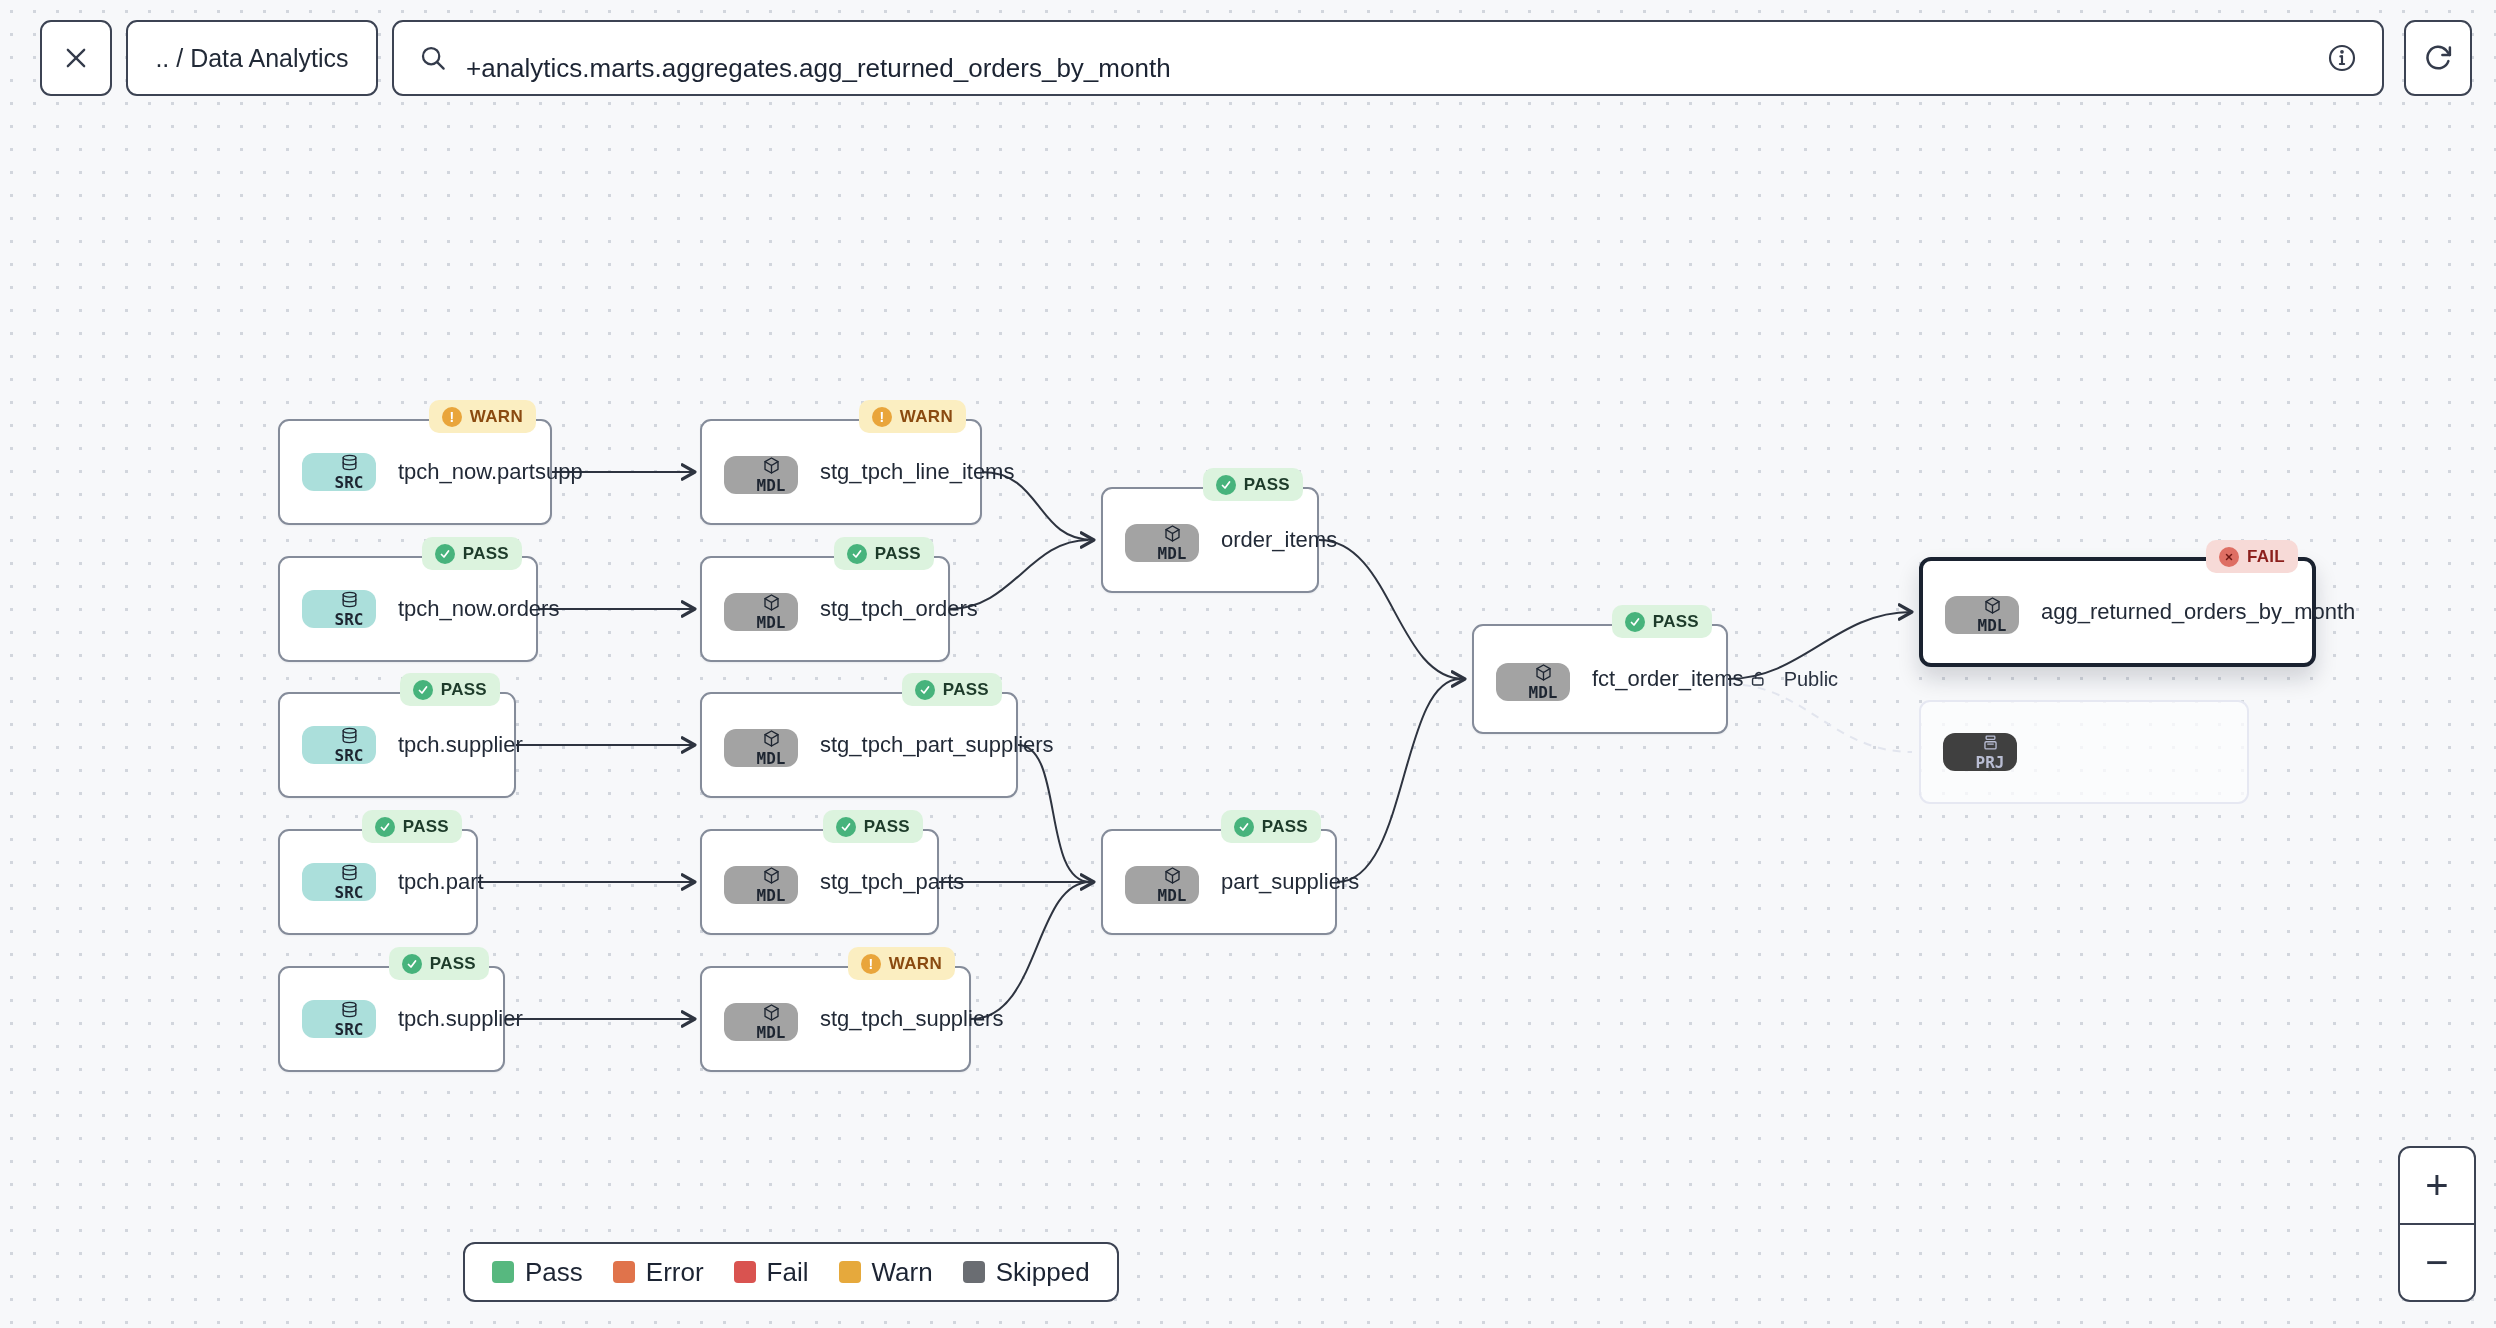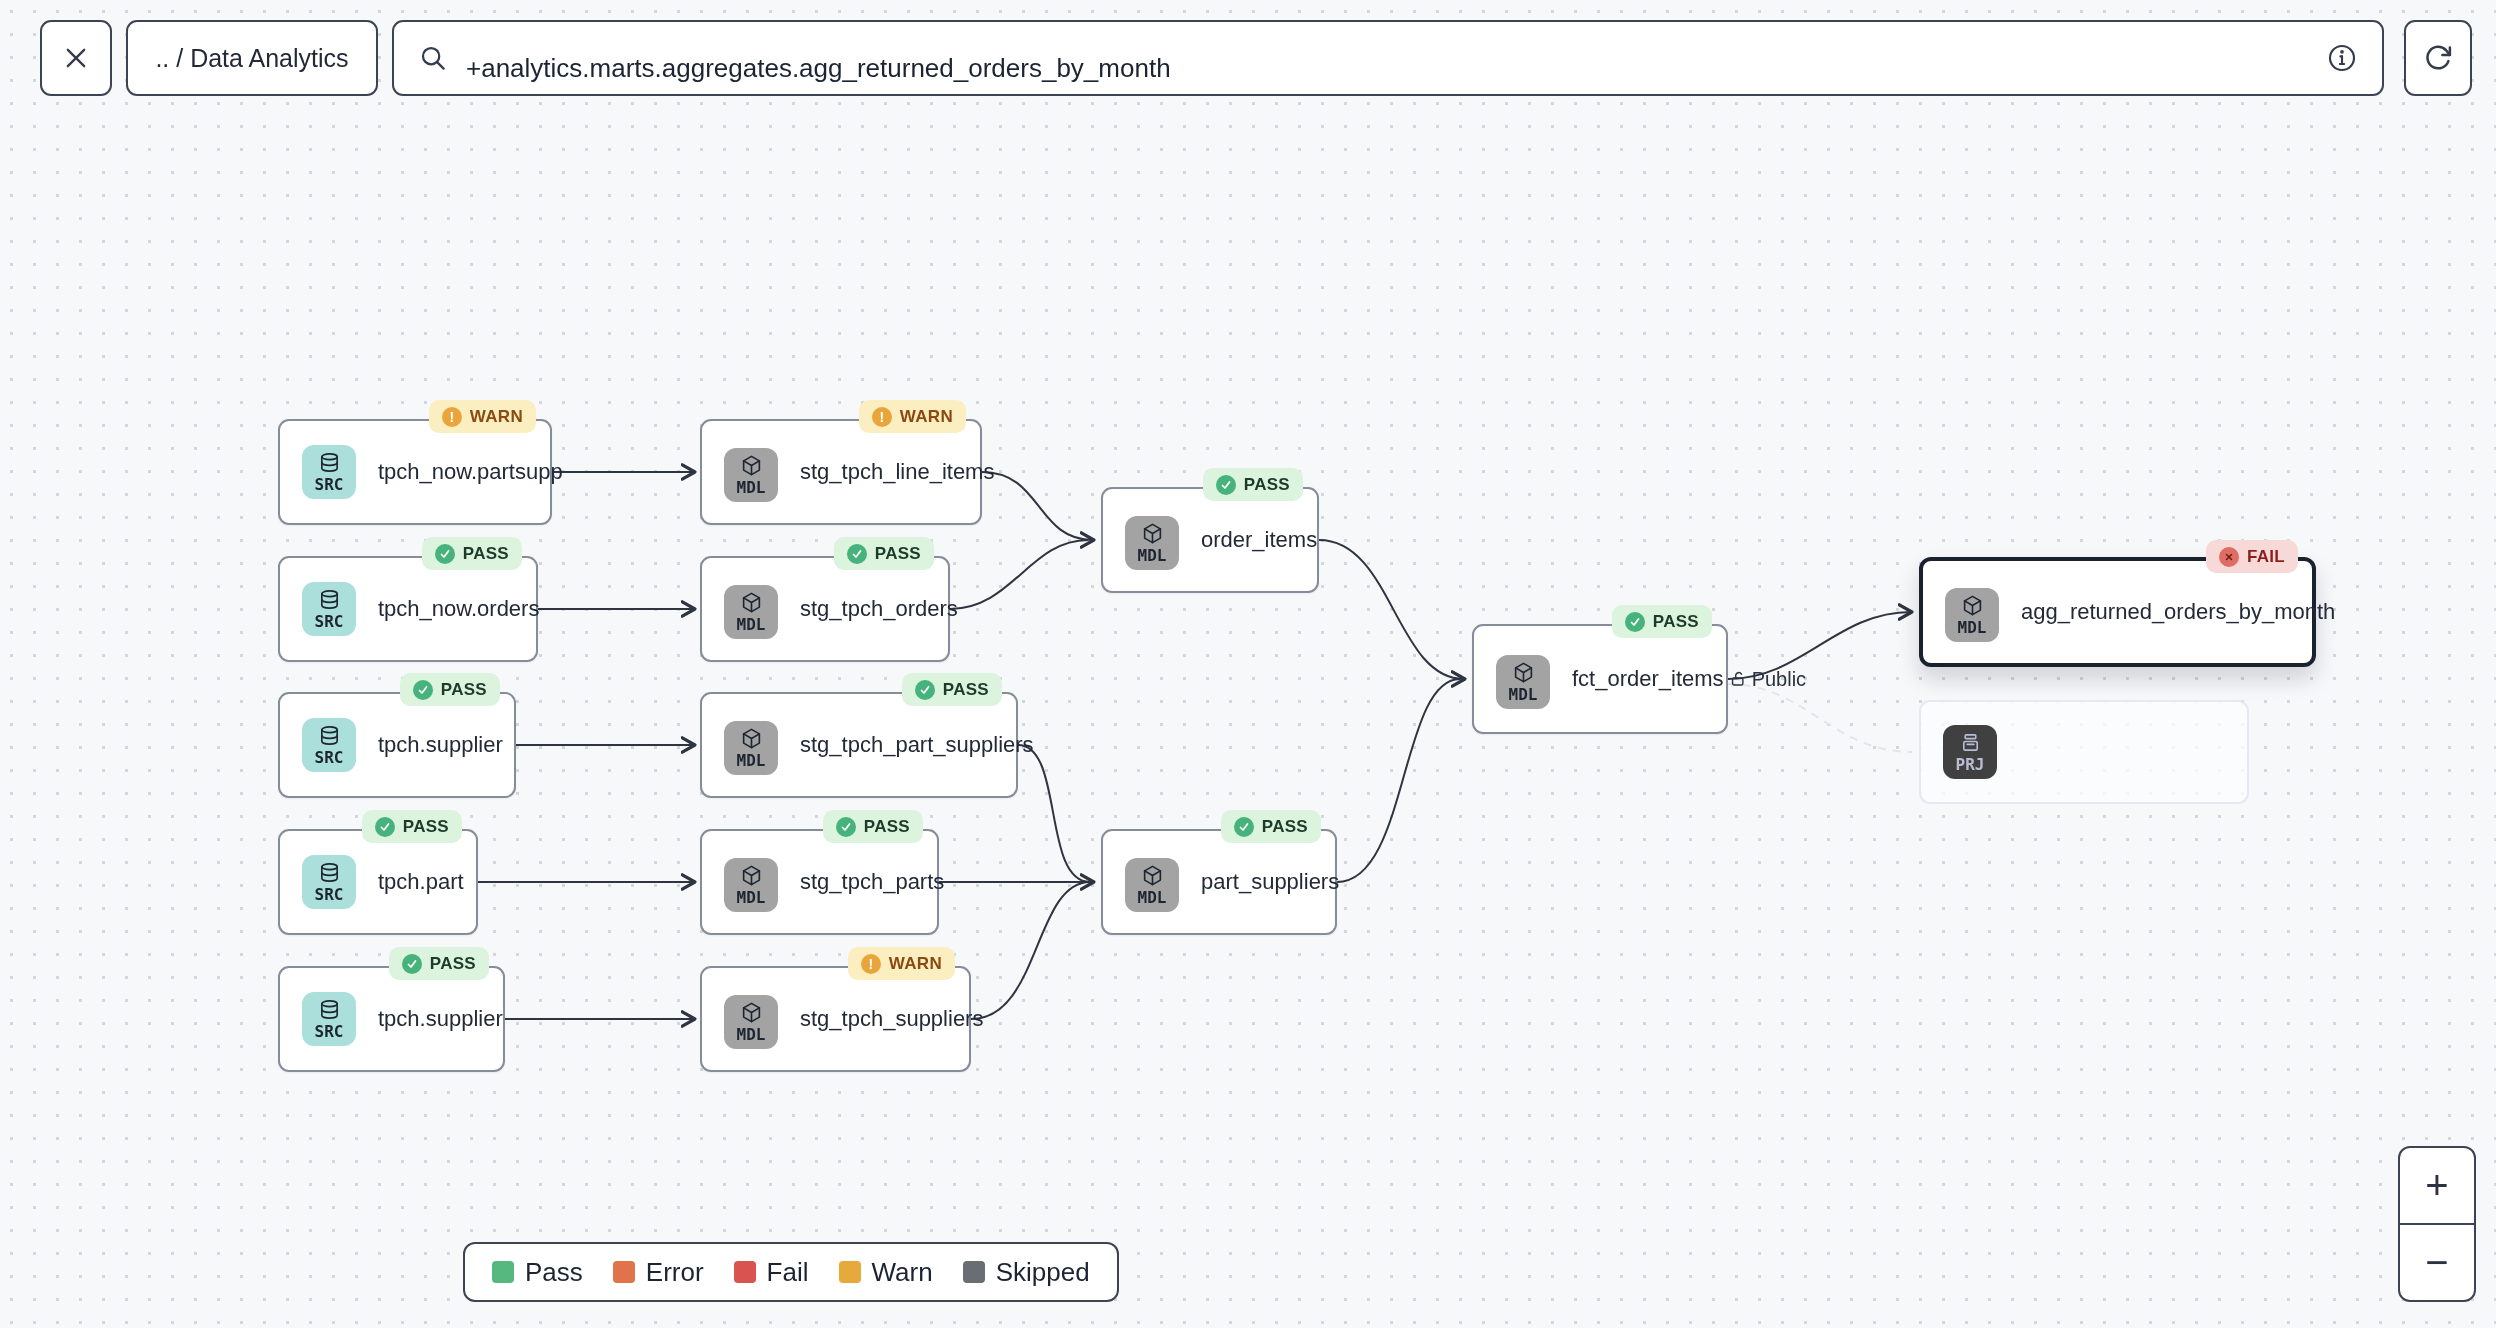--- a/index.html
+++ b/index.html
@@ -20,34 +20,34 @@
   .node{
     position:absolute;height:106px;box-sizing:border-box;z-index:2;
     background:#fff;border:2px solid #858c9a;border-radius:11px;
     display:flex;align-items:center;gap:22px;padding:0 22px;
     box-shadow:0 1px 2px rgba(25,30,45,.06);cursor:pointer;
   }
   .node.sel{border:4px solid #1a2230;border-radius:12px;
     box-shadow:0 12px 22px rgba(15,20,35,.16);}
   .node.ghost{background:rgba(252,252,254,.78);border:2px solid #e6e8f2;
     box-shadow:none;}
-  .chip{width:54px;height:54px;border-radius:12px;flex:0 0 auto;
-    display:flex;flex-direction:column;align-items:center;justify-content:center;}
+  .chip{width:54px;height:38px;border-radius:12px;flex:0 0 auto;
+    display:flex;flex-direction:column;align-items:center;justify-content:center;padding-left:20px;}
   .chip svg{width:23px;height:23px;stroke:#1d2531;stroke-width:1.7;fill:none;
     stroke-linecap:round;stroke-linejoin:round;}
   .chip .t{font-family:"DejaVu Sans Mono","Liberation Mono",monospace;
     font-size:16px;font-weight:600;line-height:1;margin-top:3px;color:#1d2531;}
   .chip.src{background:#abdfdb;}
   .chip.mdl{background:#a3a3a3;margin-top:6px;}
   .chip.prj{background:#404040;}
   .chip.prj svg{stroke:#b9bdd3;}
   .chip.prj .t{color:#b9bdd3;}
   .nlabel{font-size:22px;color:#222a37;white-space:nowrap;}
   .ncol{display:flex;flex-direction:row;gap:5px;}
-  .nsub{display:flex;align-items:center;gap:4px;font-size:20px;color:#2a3240;}
+  .nsub{display:flex;align-items:center;gap:16px;font-size:20px;color:#2a3240;}
   .nsub svg{width:19px;height:19px;stroke:#2a3240;stroke-width:1.8;fill:none;
     stroke-linecap:round;stroke-linejoin:round;}
   .ghostcol{display:flex;flex-direction:column;gap:4px;}
   .ghostcol .l1{font-size:22px;color:#caccda;}
   .ghostcol .l2{font-size:27px;color:#c6c9d8;white-space:nowrap;}
 
   
   .badge{position:absolute;top:-21px;right:14px;height:33px;border-radius:10px;
     display:flex;align-items:center;gap:8px;padding:0 13px;
     font-size:17px;font-weight:700;letter-spacing:.3px;}

